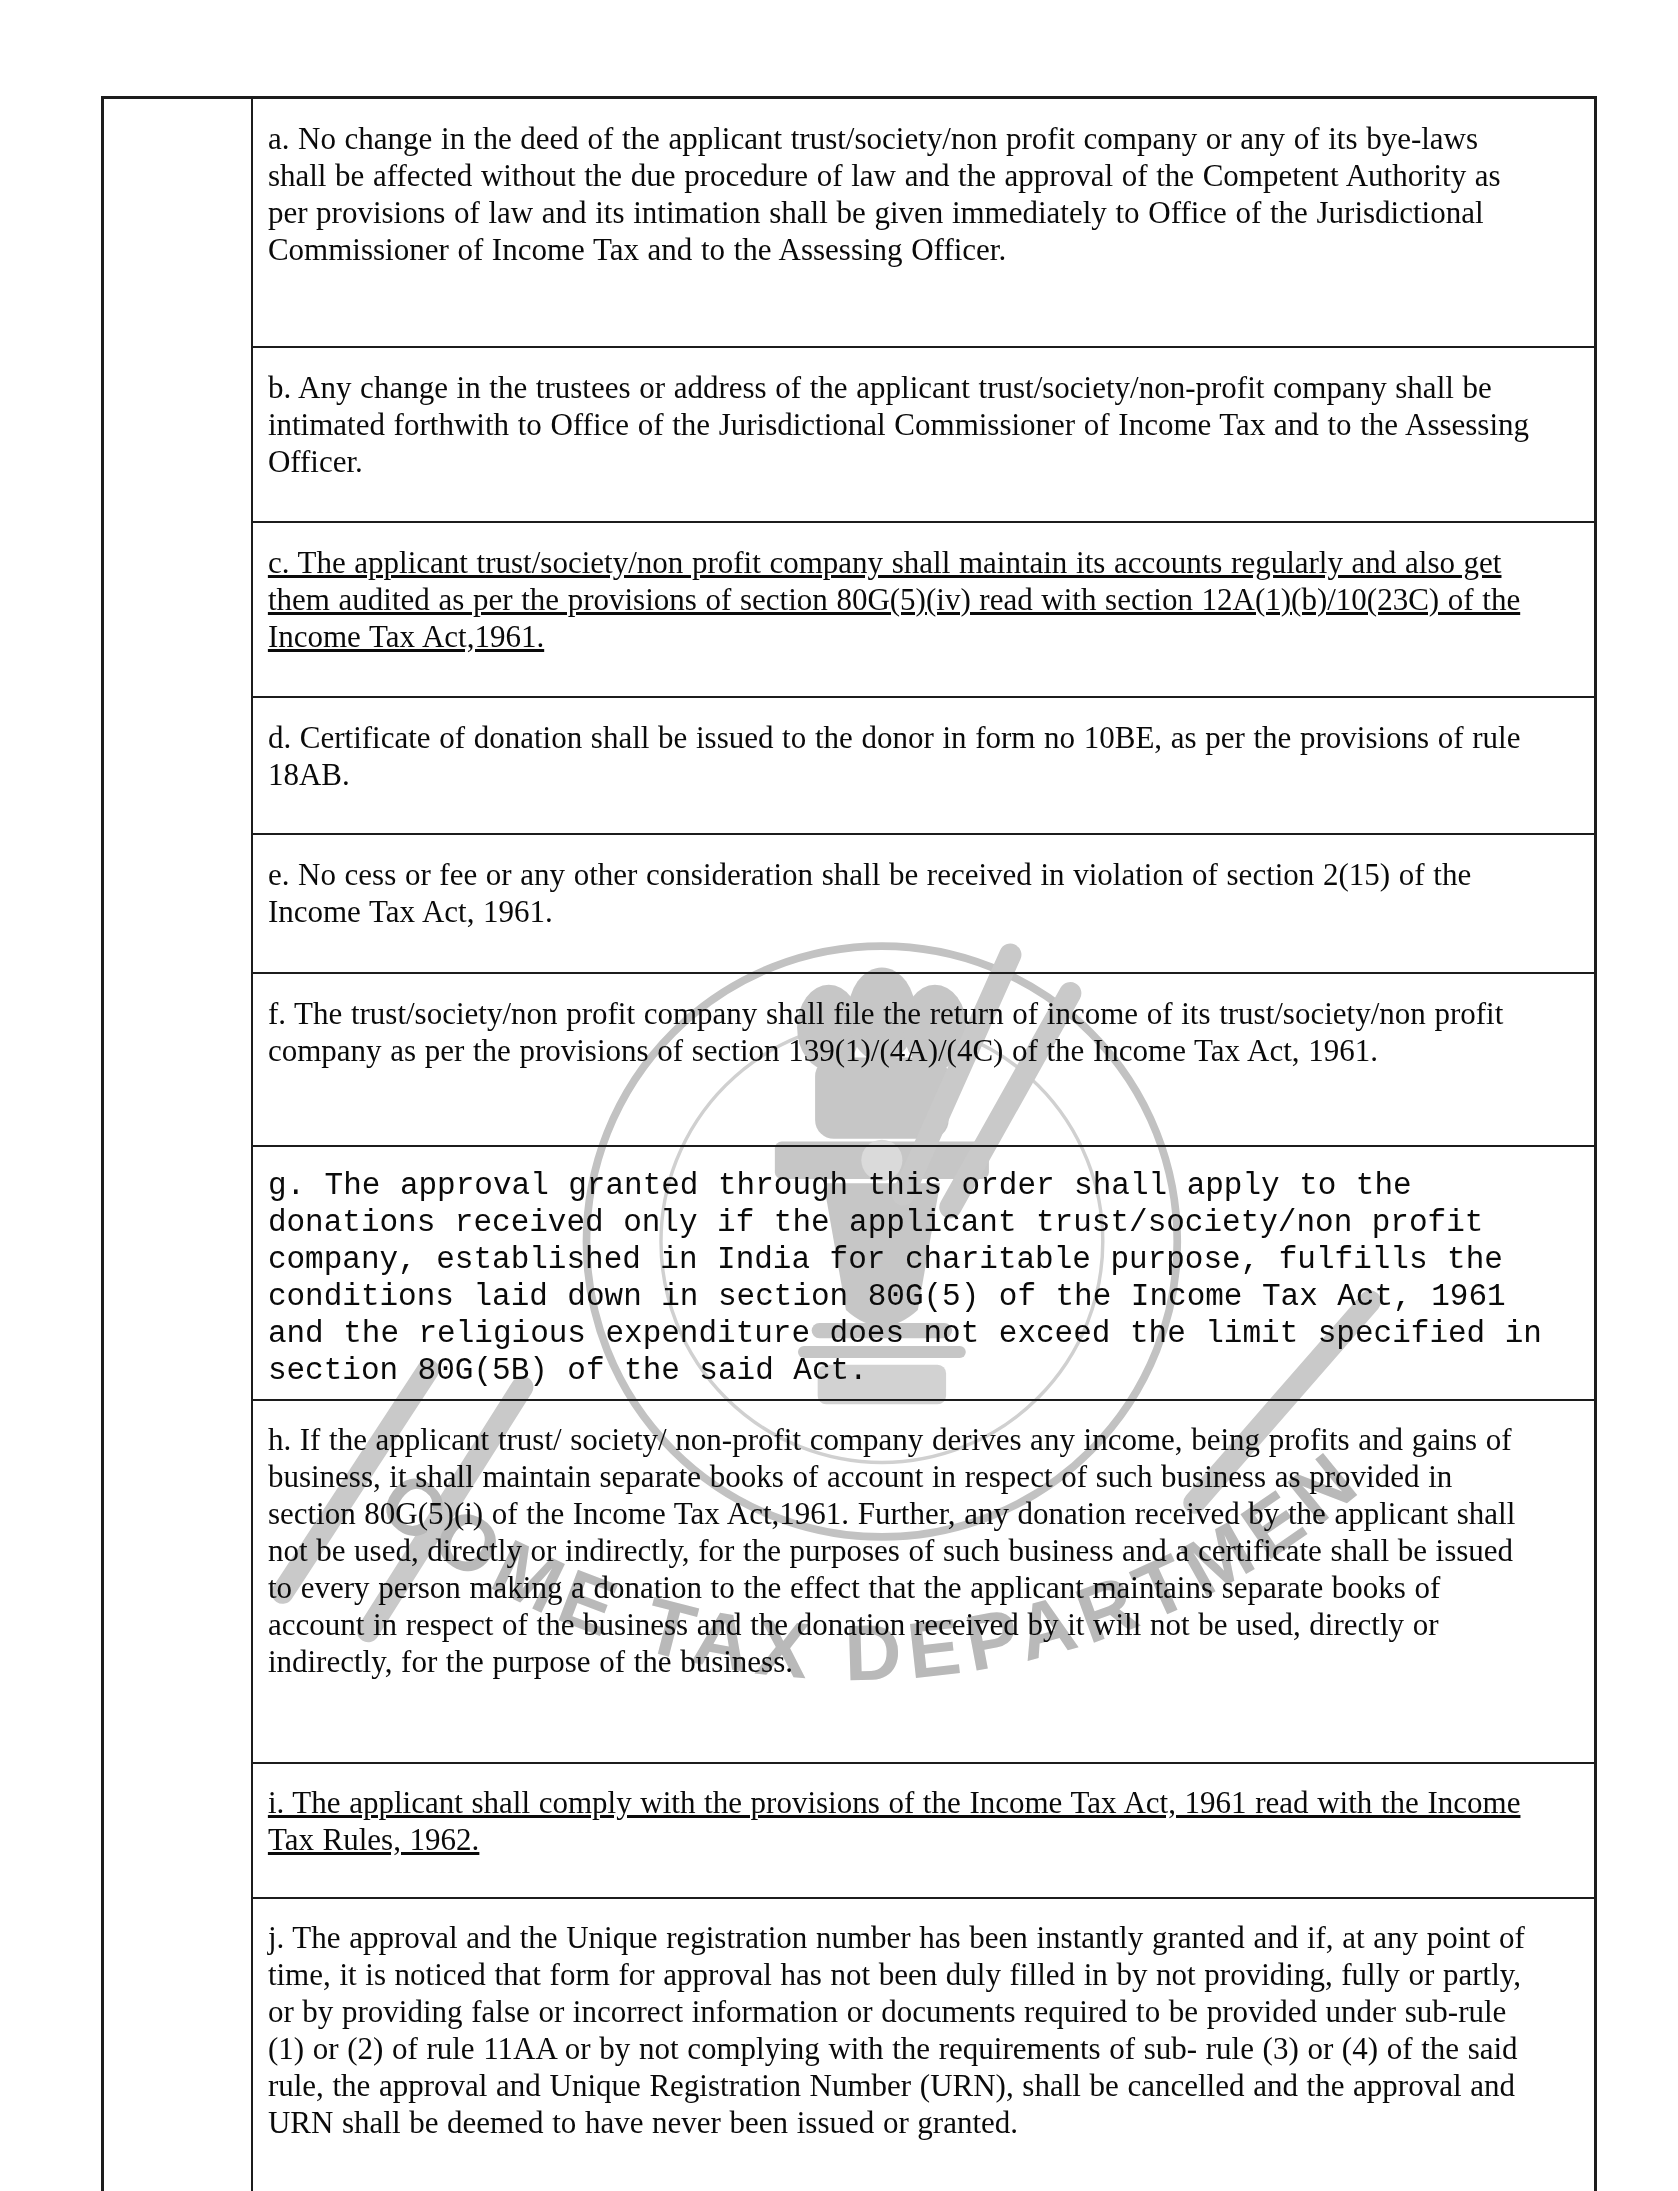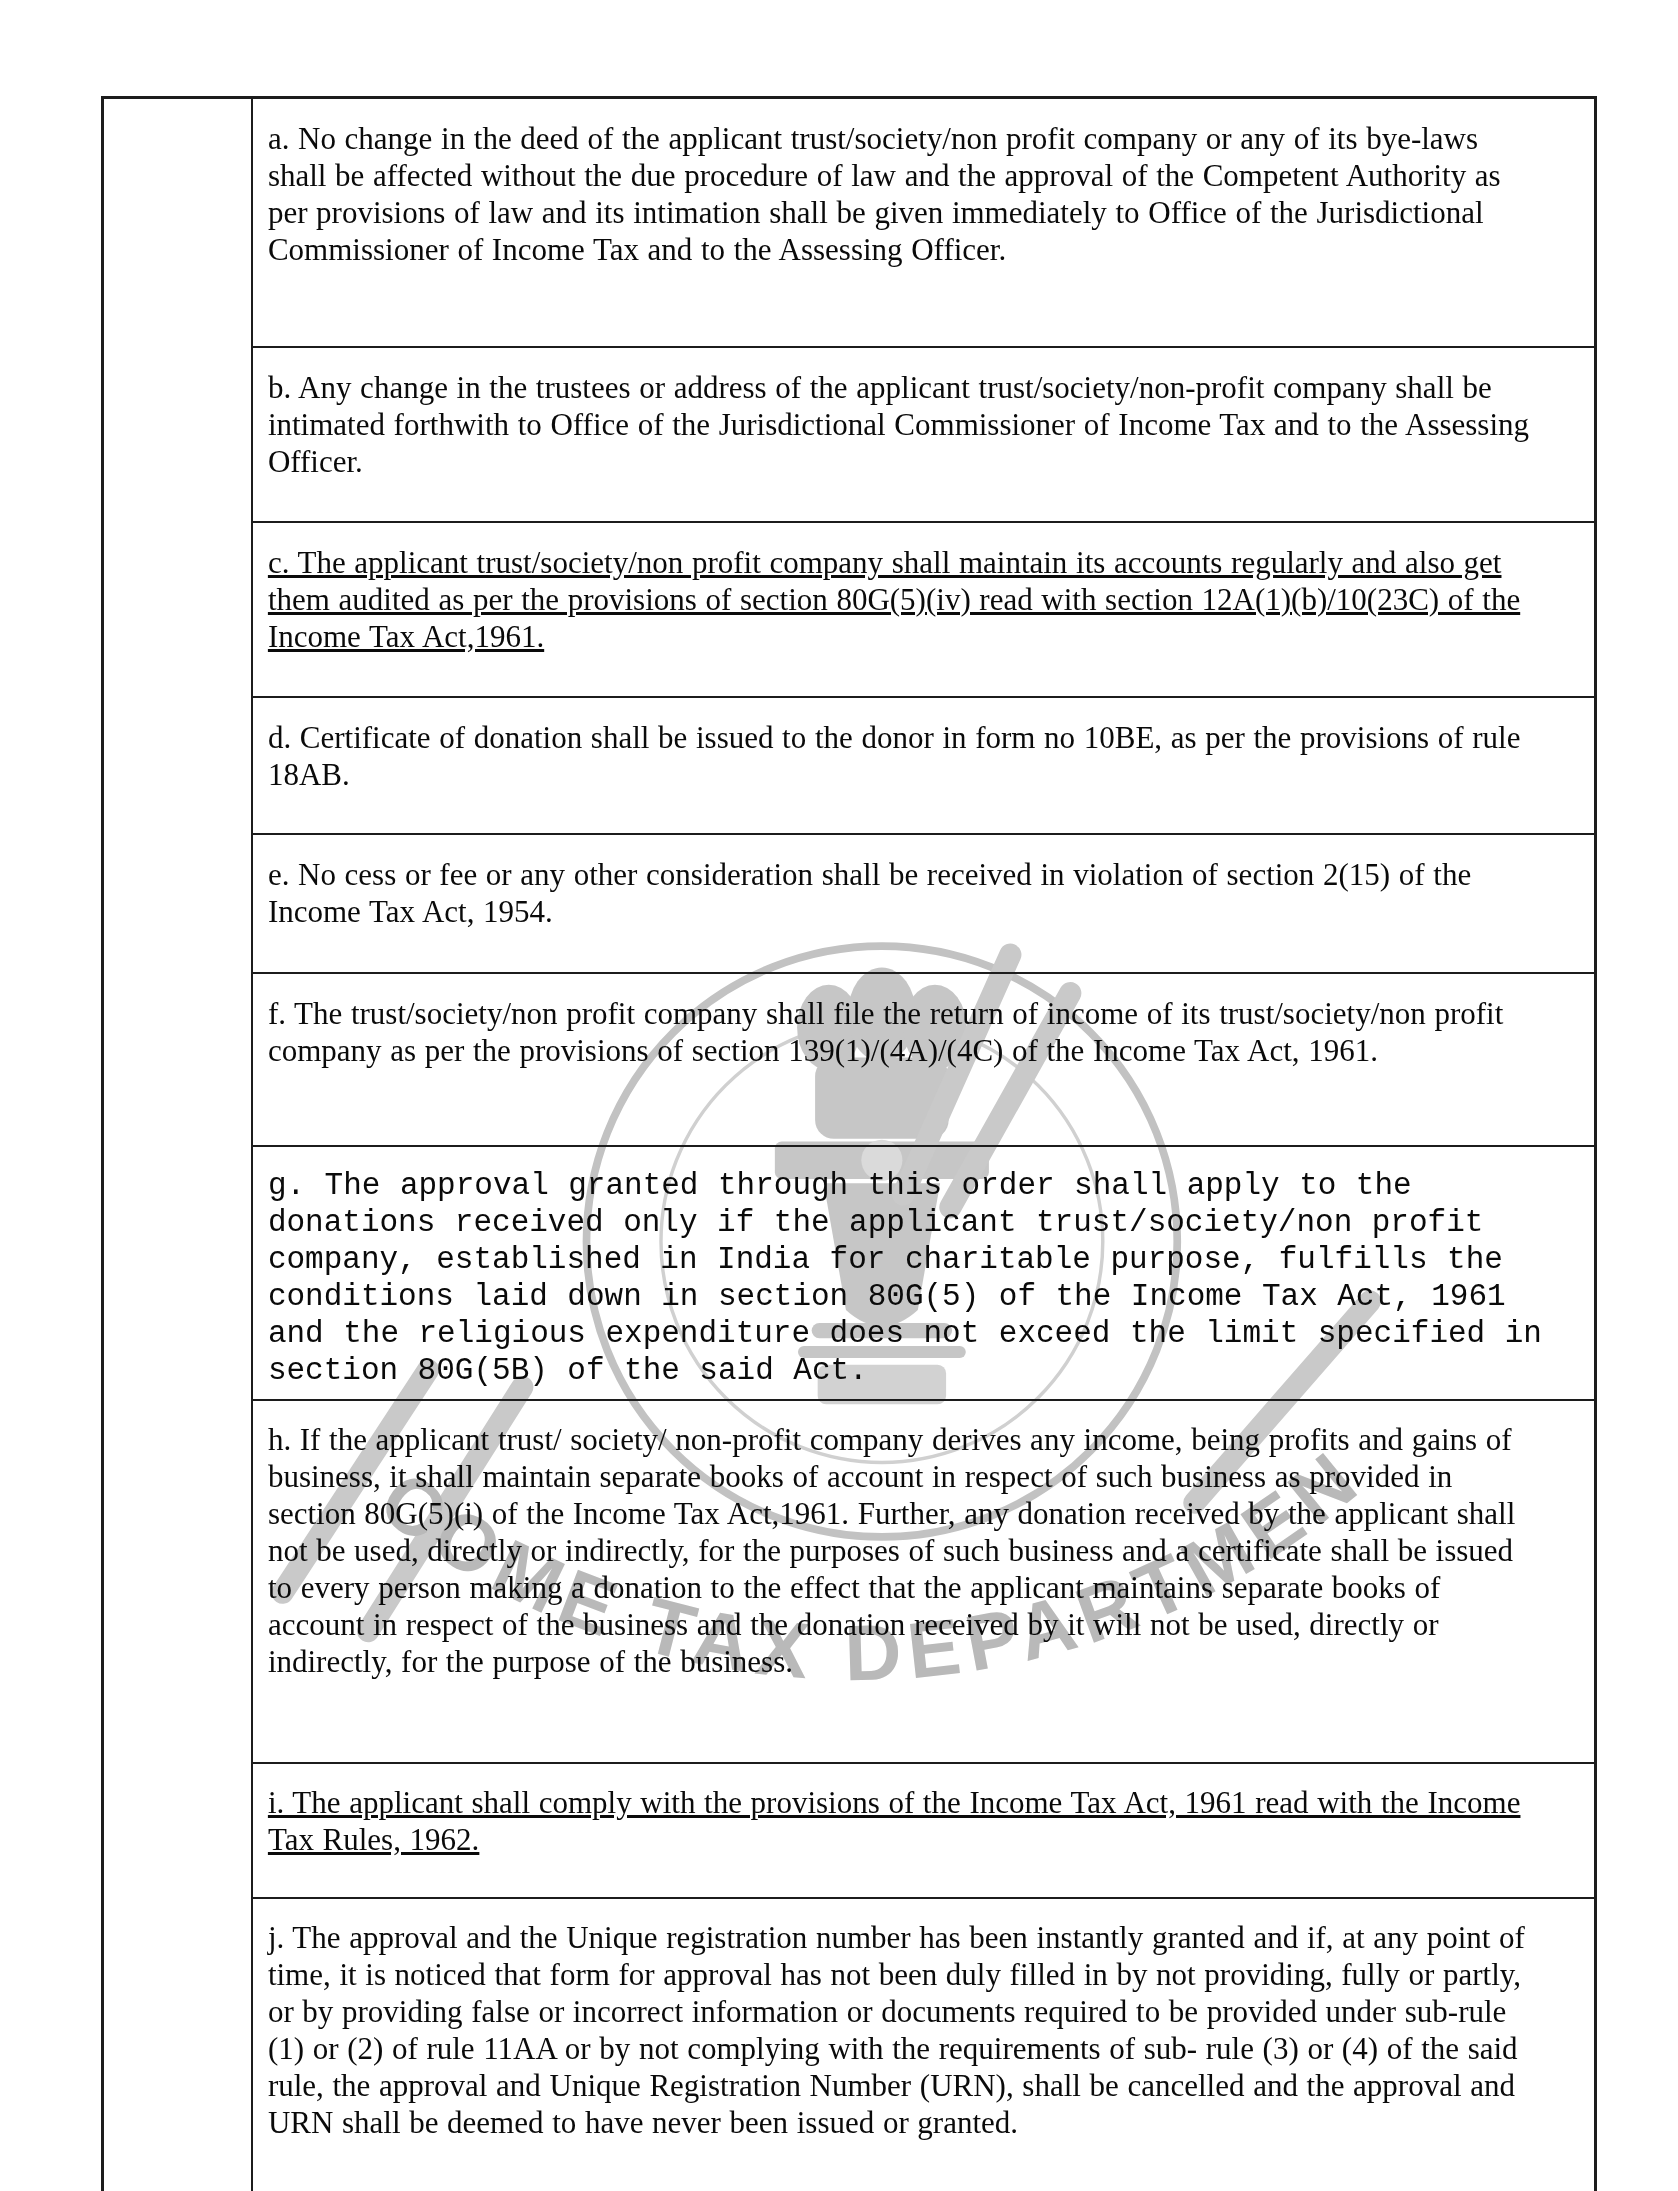--- a/index.html
+++ b/index.html
@@ -95,21 +95,21 @@
     <tr class="r-b">
           <td class="cell" colspan="2">b. Any change in the trustees or address of the applicant trust/society/non-profit company shall be intimated forthwith to Office of the Jurisdictional Commissioner of Income Tax and to the Assessing Officer.</td>
         </tr>
     <tr class="r-c">
           <td class="cell" colspan="2">c. The applicant trust/society/non profit company shall maintain its accounts regularly and also get them audited as per the provisions of section 80G(5)(iv) read with section 12A(1)(b)/10(23C) of the Income Tax Act,1961.</td>
         </tr>
     <tr class="r-d">
           <td class="cell" colspan="2">d. Certificate of donation shall be issued to the donor in form no 10BE, as per the provisions of rule 18AB.</td>
         </tr>
     <tr class="r-e">
-          <td class="cell" colspan="2">e. No cess or fee or any other consideration shall be received in violation of section 2(15) of the Income Tax Act, 1954.</td>
+          <td class="cell" colspan="2">e. No cess or fee or any other consideration shall be received in violation of section 2(15) of the Income Tax Act, 1961.</td>
         </tr>
     <tr class="r-f">
           <td class="cell" colspan="2">f. The trust/society/non profit company shall file the return of income of its trust/society/non profit company as per the provisions of section 139(1)/(4A)/(4C) of the Income Tax Act, 1961.</td>
         </tr>
     <tr class="r-g">
           <td class="cell" colspan="2">g. The approval granted through this order shall apply to the donations received only if the applicant trust/society/non profit company, established in India for charitable purpose, fulfills the conditions laid down in section 80G(5) of the Income Tax Act, 1961 and the religious expenditure does not exceed the limit specified in section 80G(5B) of the said Act.</td>
         </tr>
     <tr class="r-h">
           <td class="cell" colspan="2">h. If the applicant trust/ society/ non-profit company derives any income, being profits and gains of business, it shall maintain separate books of account in respect of such business as provided in section 80G(5)(i) of the Income Tax Act,1961. Further, any donation received by the applicant shall not be used, directly or indirectly, for the purposes of such business and a certificate shall be issued to every person making a donation to the effect that the applicant maintains separate books of account in respect of the business and the donation received by it will not be used, directly or indirectly, for the purpose of the business.</td>
         </tr>

